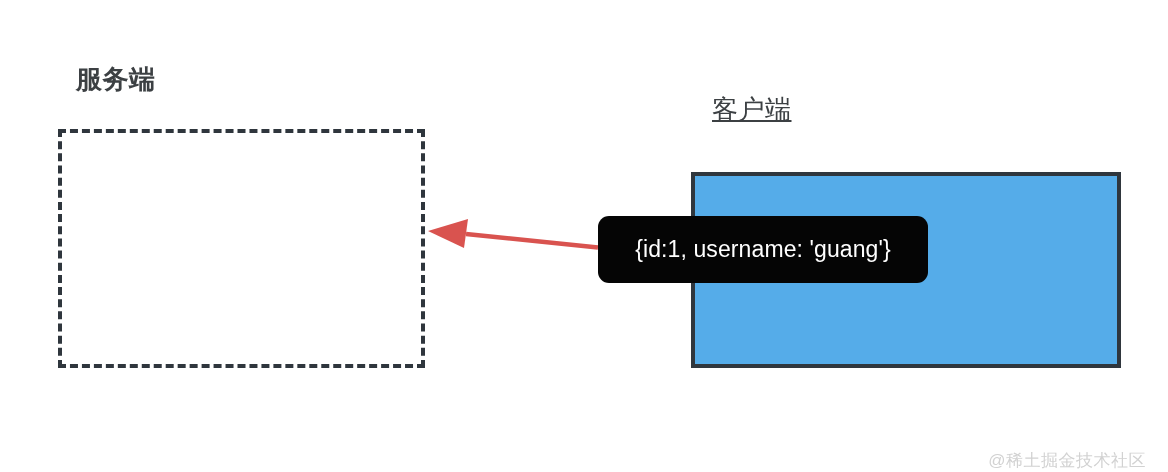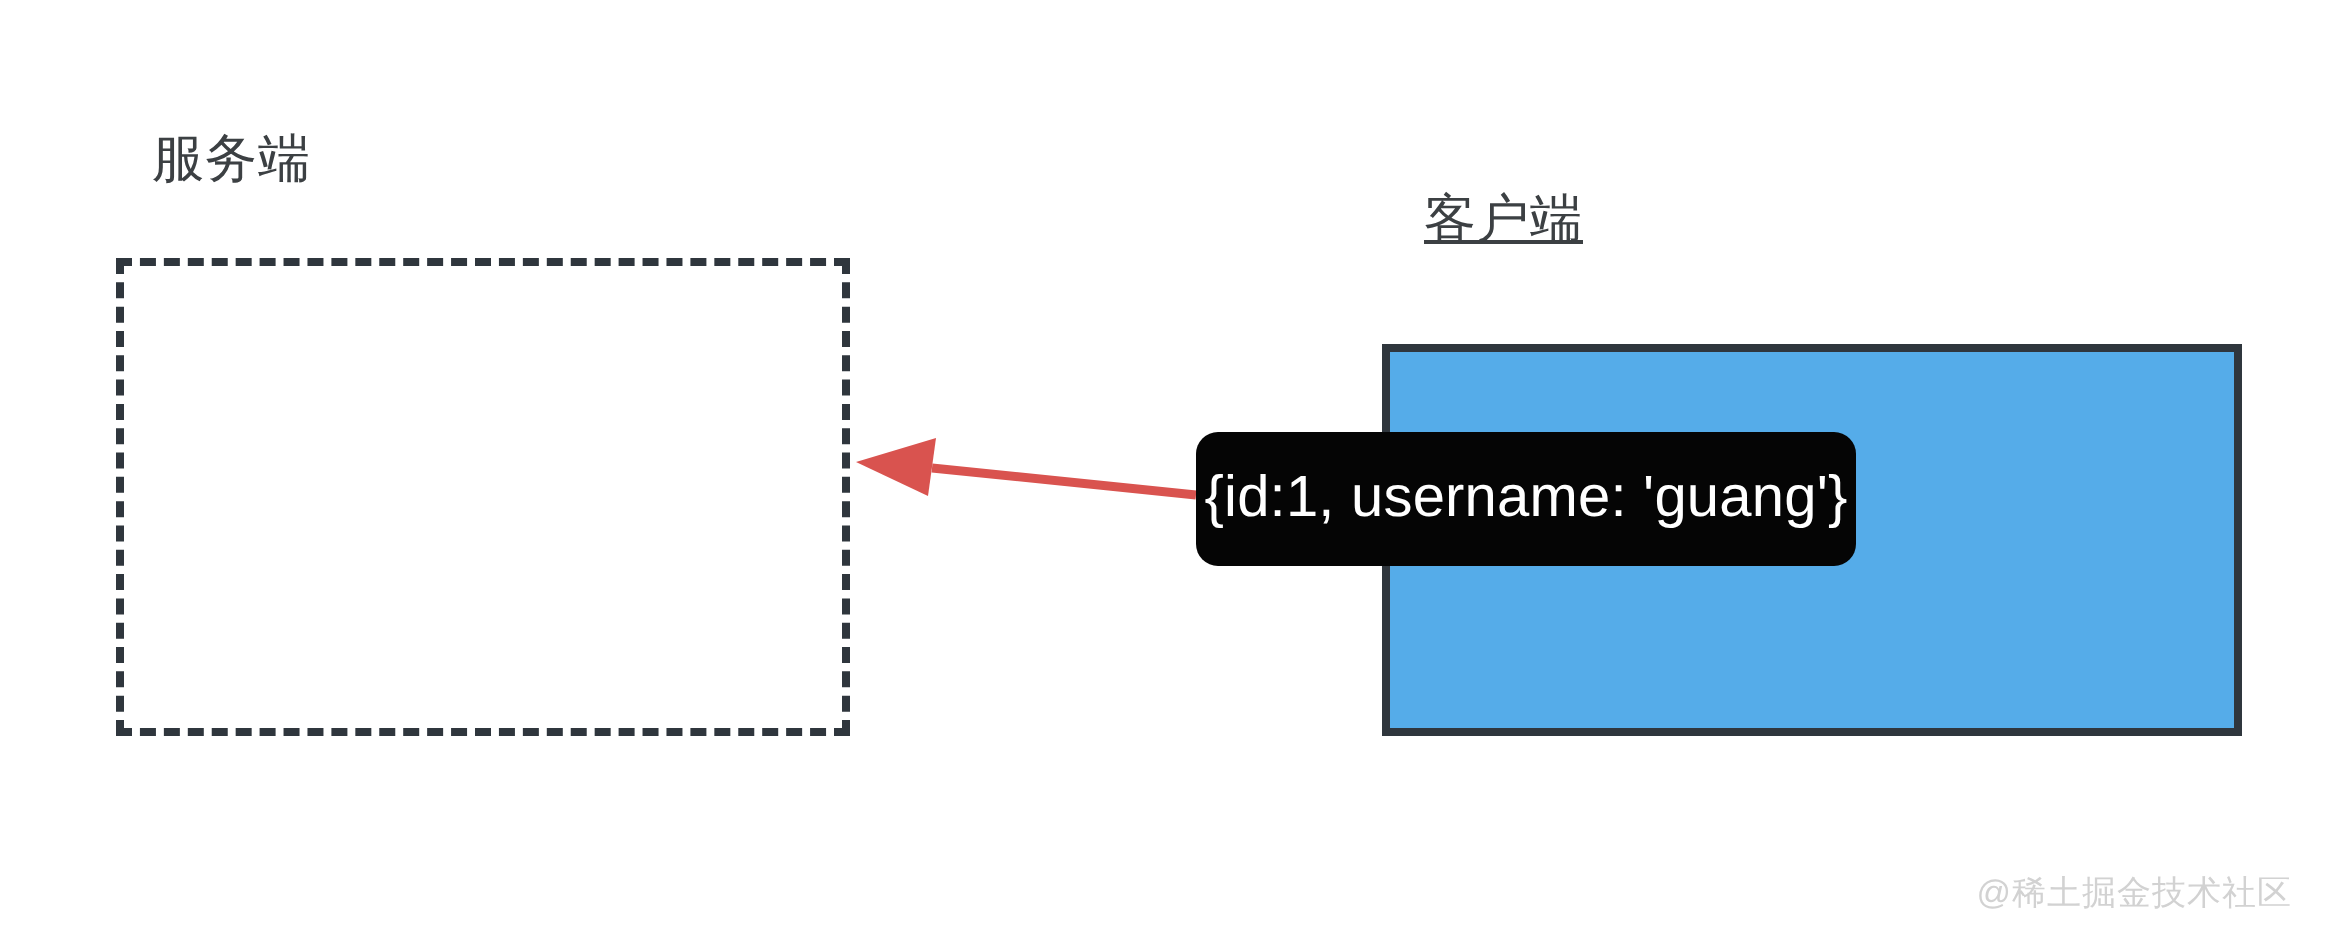--- a/index.html
+++ b/index.html
@@ -20,21 +20,21 @@
 
   
   .node-label {
     position: absolute;
     font-size: 26px;
     line-height: 1;
     color: #3c4043;
     white-space: nowrap;
     letter-spacing: 0.5px;
   }
-  #server-label { left: 76px; top: 66px; }
+  #server-label { left: 76px; top: 66px; font-weight: bold; }
   #client-label { left: 712px; top: 96px; text-decoration: underline; }
 
   
   #server-box {
     position: absolute;
     left: 58px;
     top: 129px;
     width: 367px;
     height: 239px;
     box-sizing: border-box;
@@ -72,31 +72,31 @@
     width: 330px;
     height: 67px;
     background: #050505;
     border-radius: 11px;
     display: flex;
     align-items: center;
     justify-content: center;
   }
   #payload-text {
     color: #ffffff;
-    font-size: 29px;
+    font-size: 23px;
     line-height: 1;
     white-space: nowrap;
     letter-spacing: 0.1px;
   }
 
   
   #watermark {
     position: absolute;
     right: 22px;
-    bottom: 14px;
+    bottom: 0;
     font-size: 17px;
     color: #d2d2d2;
     white-space: nowrap;
     letter-spacing: 0.5px;
   }
 </style>
 </head>
 <body>
 
 <div id="canvas">

